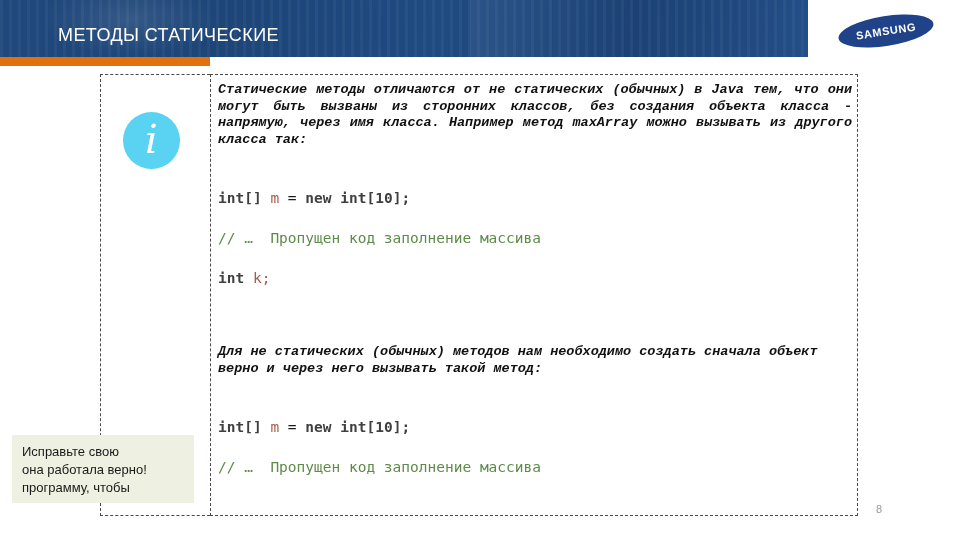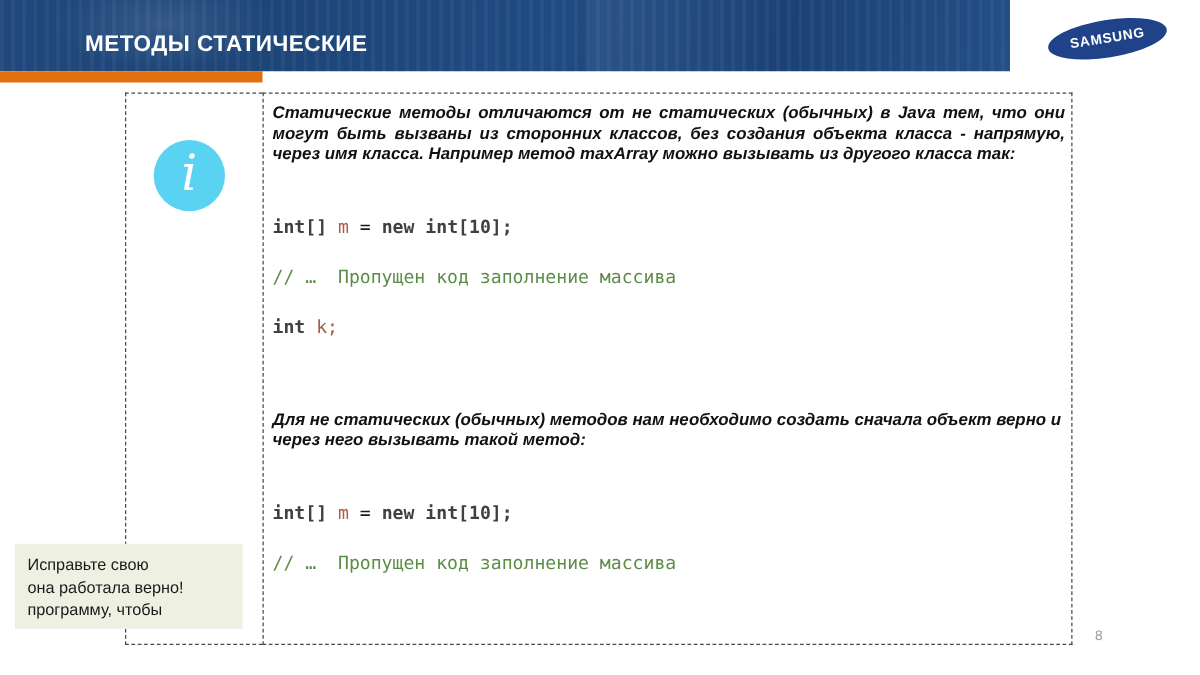--- a/index.html
+++ b/index.html
@@ -38,24 +38,24 @@
   }
   #header-band::before {
     content: "";
     position: absolute;
     left: 470px; top: 0px;
     width: 150px; height: 57px;
     background: linear-gradient(90deg, rgba(255,255,255,0.06), rgba(255,255,255,0.0));
   }
   #slide-title {
     position: absolute;
-    left: 68px; top: 25px;
+    left: 58px; top: 25px;
     color: #ffffff;
     font-size: 18px;
-    font-weight: bold;
+    font-weight: normal;
     letter-spacing: 0.4px;
     z-index: 4;
     white-space: nowrap;
   }
   #orange-bar {
     position: absolute;
     left: 0; top: 57px;
     width: 210px; height: 9px;
     background: #e2700d;
     z-index: 5;
@@ -131,21 +131,21 @@
     box-sizing: border-box;
   }
 
   
   #content {
     position: absolute;
     left: 218px; top: 82px;
     width: 634px;
   }
   .para {
-    font-family: Liberation Sans, sans-serif;
+    font-family: Liberation Mono, monospace;
     font-style: italic;
     font-weight: bold;
     font-size: 13.5px;
     line-height: 16.5px;
     color: #111111;
     text-align: justify;
     margin: 0;
   }
   .para.tight {
     text-align: left;

